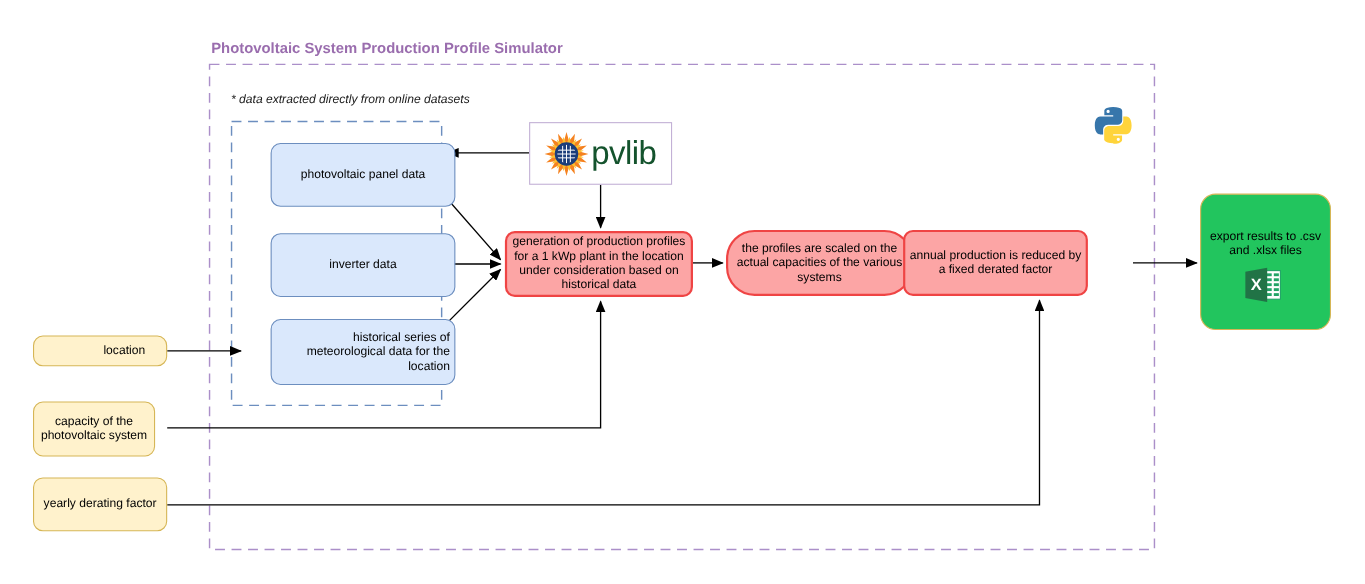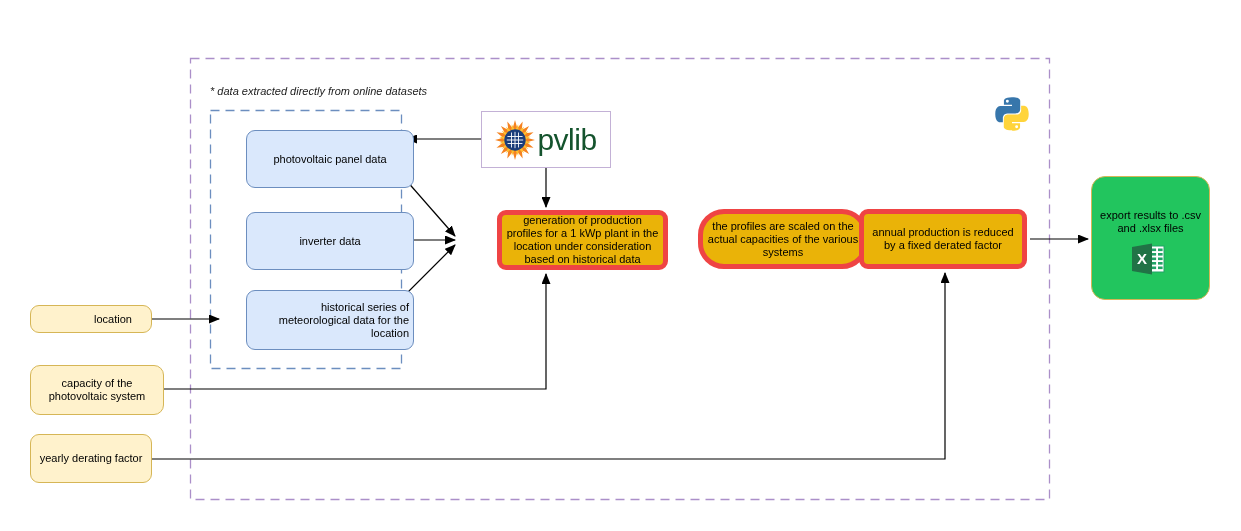--- a/index.html
+++ b/index.html
@@ -39,39 +39,39 @@
     align-items: center;
     justify-content: center;
     text-align: center;
     font-size: 11px;
     line-height: 13px;
     color: #000000;
     border-radius: 9px;
     padding: 2px 4px;
   }
   .node.dataset { background: #dae8fc; border: 1px solid #6c8ebf; margin-left: 24px; }
-  .node.process { background: #eab308; border: 5px solid #ef4444; margin-left: 38px; }
+  .node.process { background: #fca5a5; border: 2px solid #ef4444; }
   .node.input   { background: #fff2cc; border: 1px solid #d6b656; }
   .node.output  {
     background: #22c55e; border: 1px solid #d6b656;
     border-radius: 14px;
     flex-direction: column;
     justify-content: flex-start;
     padding-top: 32px;
     gap: 8px;
   }
   #box-b1 { left: 222px; top: 130px; width: 168px; height: 58px; }
   #box-b2 { left: 222px; top: 212px; width: 168px; height: 58px; }
   #box-b3 { left: 222px; top: 290px; width: 168px; height: 60px; text-align: right; }
   #box-p1 { left: 459px; top: 210px; width: 171px; height: 60px; }
   #box-p2 { left: 660px; top: 209px; width: 170px; height: 60px; border-radius: 26px; }
   #box-p3 { left: 821px; top: 209px; width: 168px; height: 60px; }
   #box-out { left: 1091px; top: 176px; width: 119px; height: 124px; }
   #box-loc { left: 30px; top: 305px; width: 122px; height: 28px; padding-left: 48px; }
-  #box-cap { left: 30px; top: 365px; width: 134px; height: 50px; border-radius: 10px; }
+  #box-cap { left: 30px; top: 365px; width: 111px; height: 50px; }
   #box-der { left: 30px; top: 434px; width: 122px; height: 49px; }
   .pvlib-box {
     position: absolute;
     left: 481px; top: 111px; width: 130px; height: 57px;
     box-sizing: border-box;
     background: #ffffff;
     border: 1px solid #c3b1d6;
     display: flex;
     align-items: center;
     justify-content: center;
@@ -111,20 +111,21 @@
       <line x1="391" y1="309" x2="455" y2="245" marker-end="url(#arr)"></line>
       <line x1="630" y1="239" x2="657" y2="239" marker-end="url(#arr)"></line>
       <line x1="830" y1="239" x2="859" y2="239" marker-end="url(#arr)"></line>
       <line x1="1030" y1="239" x2="1088" y2="239" marker-end="url(#arr)"></line>
       <line x1="152" y1="319" x2="219" y2="319" marker-end="url(#arr)"></line>
       <polyline points="152,389 546,389 546,274" marker-end="url(#arr)"></polyline>
       <polyline points="152,459 945,459 945,273" marker-end="url(#arr)"></polyline>
     </g>
   </svg>
 
+  <div class="diagram-title">Photovoltaic System Production Profile Simulator</div>
   <div class="note">* data extracted directly from online datasets</div>
 
   <div class="node dataset" id="box-b1">
     <span>photovoltaic panel data</span>
   </div>
   <div class="node dataset" id="box-b2">
     <span>inverter data</span>
   </div>
   <div class="node dataset" id="box-b3">
     <span>historical series of meteorological data for the location</span>

